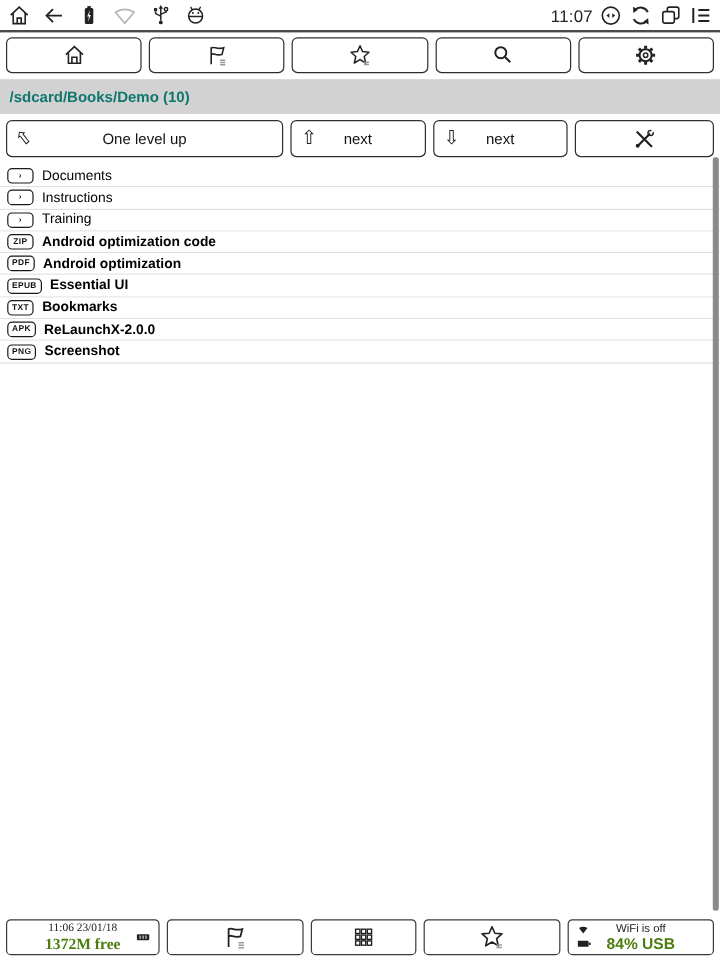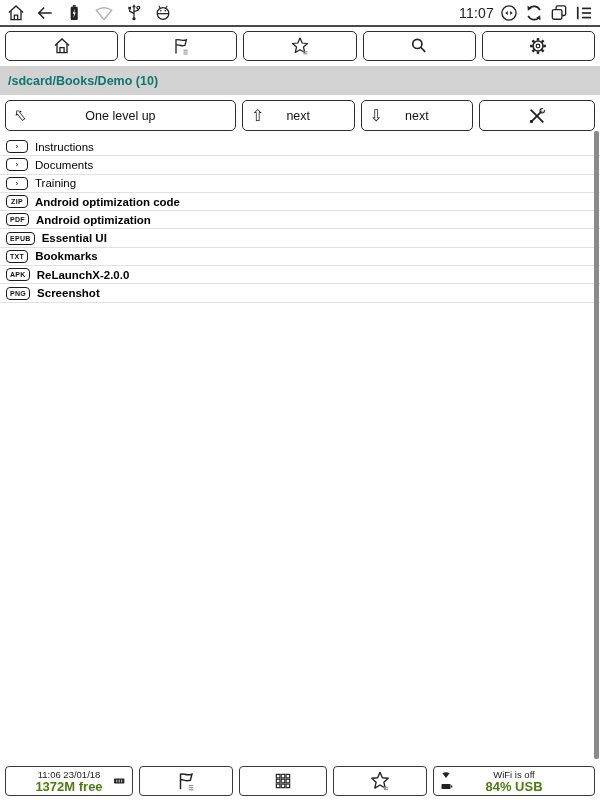--- a/index.html
+++ b/index.html
@@ -51,25 +51,25 @@
 
   
   .scrollbar { position:absolute; right:1px; top:131px; width:5px; height:628px;
     background:#8a8a8a; border-radius:2px; }
 
   
   .bottom-bar { position:absolute; left:5px; right:5px; bottom:4px; height:30px;
     display:flex; gap:6px; }
   .bb-btn { position:relative; border:1.3px solid #3a3a3a; border-radius:4px; background:#fff;
     display:flex; flex-direction:column; align-items:center; justify-content:center; }
-  .bb-info { width:128px; }
+  .bb-info { width:128px;font-family:Liberation Serif, serif; }
   .bb-flag { flex:1; }
   .bb-grid { width:88px; }
   .bb-star { flex:1; }
-  .bb-status { width:162px; }
+  .bb-status { width:122px; }
   .bb-line1 { font-size:9.5px; color:#222; line-height:11px; }
   .bb-line2 { font-size:13px; font-weight:bold; color:#4d7c0f; line-height:14px; }
   .bb-abs-r { position:absolute; right:6px; top:50%; transform:translateY(-50%); }
   .bb-abs-l1 { position:absolute; left:7px; top:3px; }
   .bb-abs-l2 { position:absolute; left:7px; bottom:4px; }
 </style>
 </head>
 <body>
 
 <div class="screen">
@@ -245,26 +245,26 @@
             <path d="M18.2 5.8 L21 3" stroke="#fff" stroke-width="2.2"></path>
             <rect x="3.5" y="16.8" width="3.6" height="3.6" rx="1" fill="#222" stroke="none"></rect>
           </svg>
         </span>
     </div>
   </div>
 
   <div class="file-list" id="file-list">
     <div class="row folder">
       <span class="badge">›</span>
-      <span class="fname">Instructions</span>
+      <span class="fname">Documents</span>
     </div>
 
     <div class="row folder">
       <span class="badge">›</span>
-      <span class="fname">Documents</span>
+      <span class="fname">Instructions</span>
     </div>
 
     <div class="row folder">
       <span class="badge">›</span>
       <span class="fname">Training</span>
     </div>
 
     <div class="row file">
       <span class="badge">ZIP</span>
       <span class="fname">Android optimization code</span>

